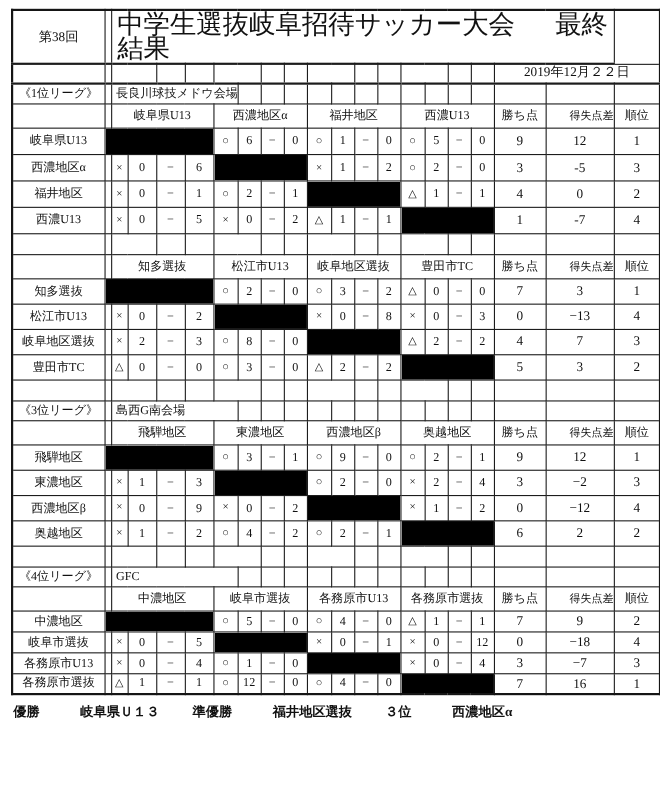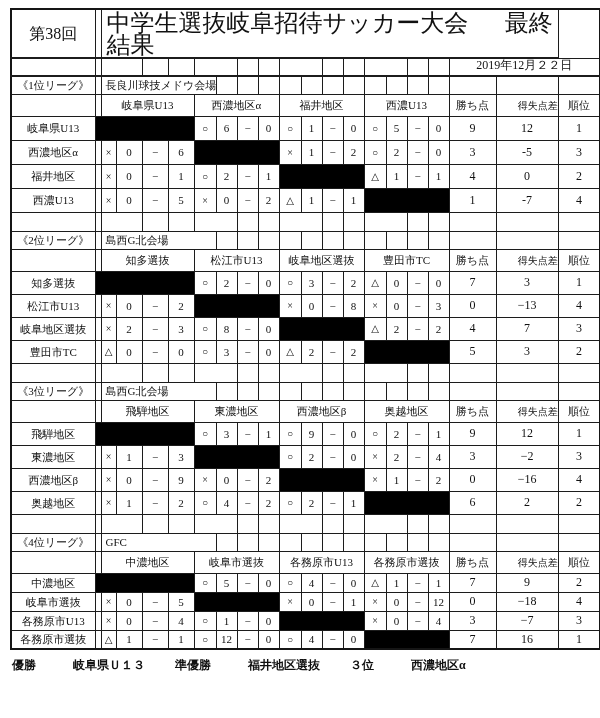--- a/index.html
+++ b/index.html
@@ -24,21 +24,21 @@
     vertical-align: middle;
     font-size: 11px;
     line-height: 1.1;
     padding: 0;
     overflow: hidden;
     white-space: nowrap;
   }
 
   tr.rt { height: 47px; }
   tr.rt td { border-bottom-width: 2px; }
-  td.ed { font-size: 16px; text-align: center; }
+  td.ed { font-size: 12px; text-align: center; }
   td.titlecell { text-align: left; padding: 2px 5px 1px 5px; font-size: 24px; }
   .t1 { display: flex; justify-content: space-between; line-height: 22px; }
   .t2 { line-height: 22px; }
 
   tr.rd { height: 17px; }
   tr.rd td { border-bottom-width: 2px; }
   td.datecell { font-size: 12px; vertical-align: bottom; padding-bottom: 3px; }
 
   tr.rl { height: 18px; }
   td.leaguecell { font-size: 11px; }
@@ -247,39 +247,20 @@
           <td colspan="2"></td>
           <td></td>
           <td></td>
           <td colspan="2"></td>
           <td></td>
           <td></td>
           <td></td>
           <td></td>
           <td></td>
         </tr>
-        <tr class="rl">
-          <td class="leaguecell">《2位リーグ》</td>
-          <td></td>
-          <td class="venuecell" colspan="5">島西G北会場</td>
-          <td></td>
-          <td></td>
-          <td></td>
-          <td></td>
-          <td></td>
-          <td></td>
-          <td></td>
-          <td></td>
-          <td></td>
-          <td></td>
-          <td></td>
-          <td></td>
-          <td></td>
-          <td></td>
-        </tr>
         <tr class="rh">
           <td></td>
           <td></td>
           <td colspan="4">知多選抜</td>
           <td colspan="4">松江市U13</td>
           <td colspan="4">岐阜地区選抜</td>
           <td colspan="4">豊田市TC</td>
           <td>勝ち点</td>
           <td class="diffhdr">得失点差</td>
           <td>順位</td>
@@ -378,21 +359,21 @@
           <td colspan="2"></td>
           <td></td>
           <td></td>
           <td></td>
           <td></td>
           <td></td>
         </tr>
         <tr class="rl">
           <td class="leaguecell">《3位リーグ》</td>
           <td></td>
-          <td class="venuecell" colspan="5">島西G北会場</td>
+          <td class="venuecell" colspan="5">島西G南会場</td>
           <td></td>
           <td></td>
           <td></td>
           <td></td>
           <td></td>
           <td></td>
           <td></td>
           <td></td>
           <td></td>
           <td></td>
@@ -461,21 +442,21 @@
           <td class="sym">×</td>
           <td>0</td>
           <td>−</td>
           <td>2</td>
           <td class="self" colspan="4"></td>
           <td class="sym">×</td>
           <td>1</td>
           <td>−</td>
           <td>2</td>
           <td class="pts">0</td>
-          <td class="pts">−16</td>
+          <td class="pts">−12</td>
           <td class="pts">4</td>
         </tr>
         <tr class="rr2">
           <td>奥越地区</td>
           <td></td>
           <td class="sym">×</td>
           <td>1</td>
           <td>−</td>
           <td>2</td>
           <td class="sym">○</td>

